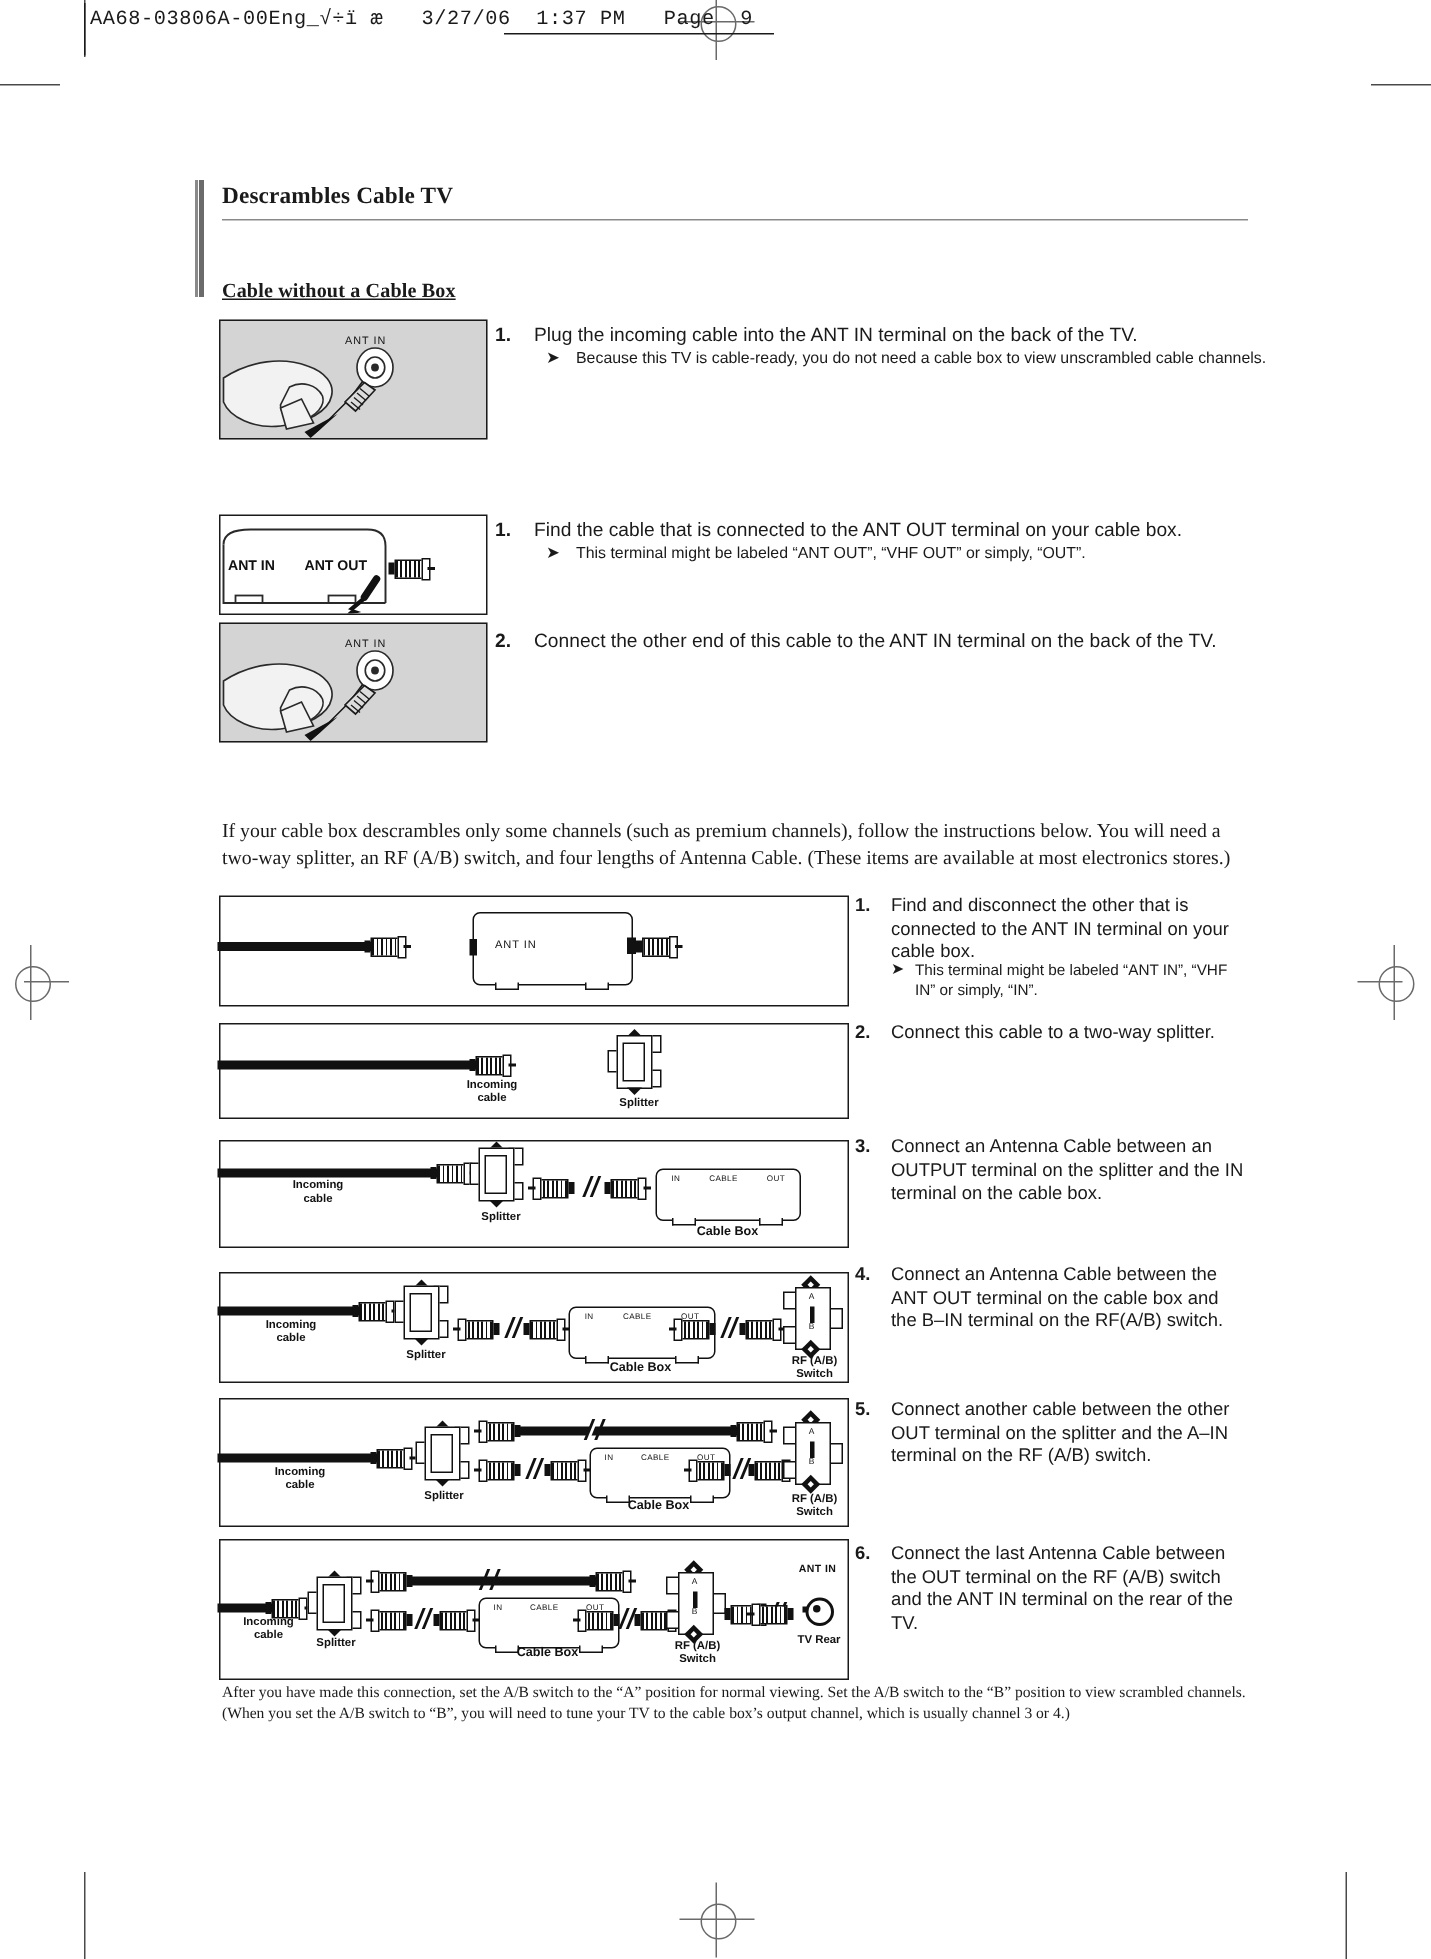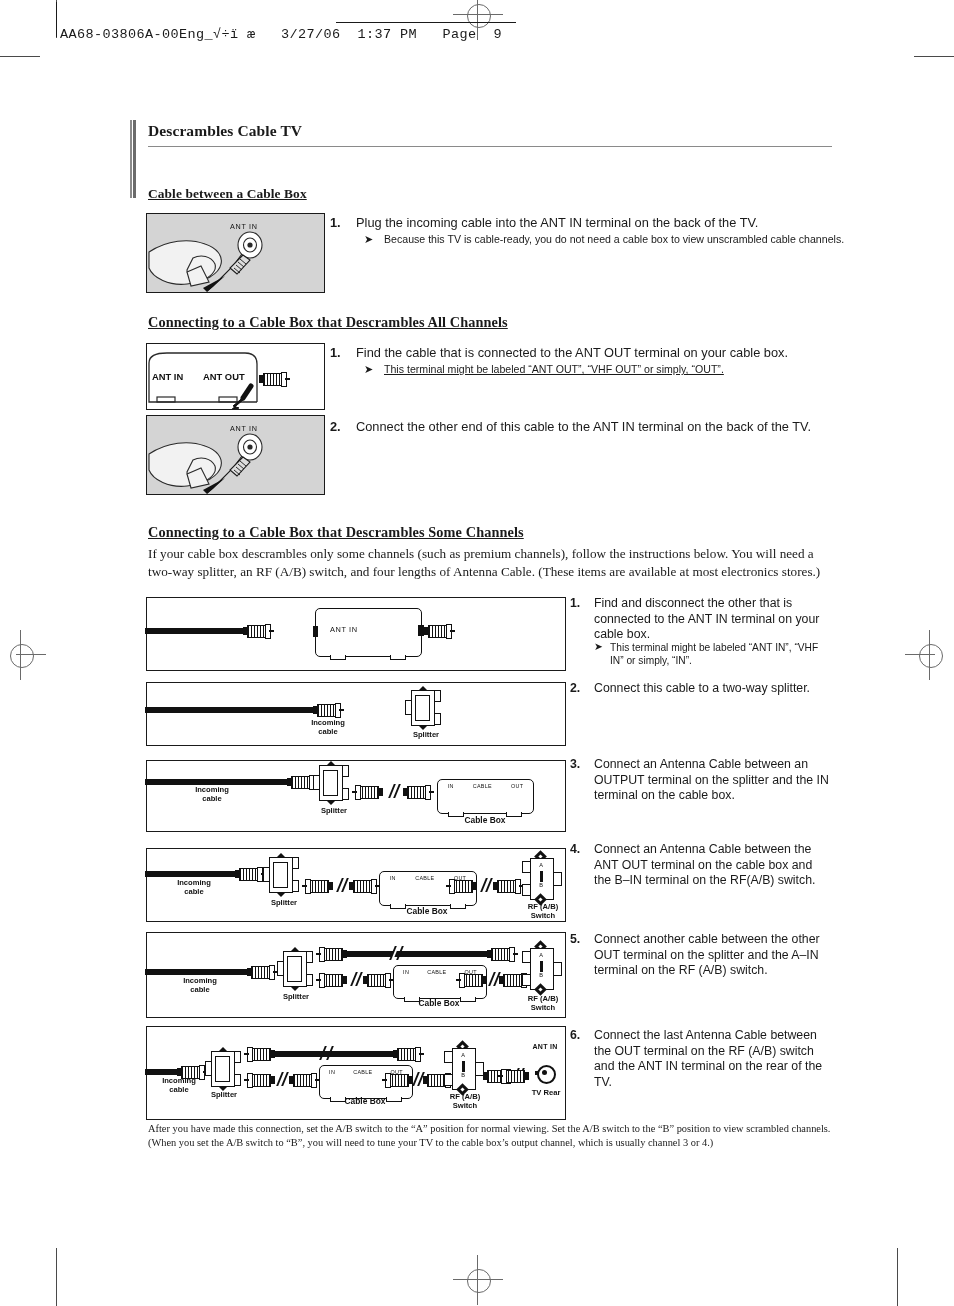--- a/index.html
+++ b/index.html
@@ -11,21 +11,21 @@
   .reg{position:absolute;}
   .reg .circ{position:absolute;border:1px solid #6a6a6a;border-radius:50%;
              width:22px;height:22px;left:14px;top:14px;background:transparent;}
   .reg .vl{position:absolute;width:1px;height:50px;background:#6a6a6a;left:24px;top:0;}
   .reg .hl{position:absolute;height:1px;width:50px;background:#6a6a6a;top:24px;left:0;}
   .reg.half-l .hl{width:30px;left:0;}
   .reg.half-r .hl{width:30px;left:20px;}
 
   
   .slug{position:absolute;left:60px;top:6px;font-family:"Liberation Mono",monospace;
-        font-size:13.5px;letter-spacing:.4px;color:#1a1a1a;white-space:pre;margin-top:21px;}
+        font-size:13.5px;letter-spacing:.4px;color:#1a1a1a;white-space:pre;}
   .slug-rule-v{position:absolute;left:56px;top:2px;width:1.4px;height:35px;background:#1a1a1a;}
   .slug-rule-h{position:absolute;left:336px;top:22px;width:180px;height:1.2px;background:#1a1a1a;}
 
   
   .page{position:absolute;left:0;top:0;width:954px;height:1306px;}
 
   
   .titlebar{position:absolute;left:130px;top:120px;width:8px;height:78px;
             background:linear-gradient(to right,#8a8a8a 0,#8a8a8a 2px,#ffffff 2px,#ffffff 3px,#6b6b6b 3px,#6b6b6b 6px,#ffffff 6px,#ffffff 8px);}
 
@@ -165,21 +165,21 @@
   </div>
 
   <div class="slug-rule-v"></div>
   <div class="slug-rule-h"></div>
   <div class="slug">AA68-03806A-00Eng_√÷ï æ   3/27/06  1:37 PM   Page  9</div>
 
   <div class="titlebar"></div>
   <h1 class="sec-title">Descrambles Cable TV</h1>
   <div class="title-rule"></div>
 
-  <div class="subhead" style="left:148px;top:186px;">Cable between a Cable Box</div>
+  <div class="subhead" style="left:148px;top:186px;">Cable without a Cable Box</div>
 
   <div class="photo" style="left:146px;top:213px;width:177px;height:78px;">
     <div class="ant-lbl" style="left:83px;top:8px;">ANT IN</div>
     <div class="hand" style="left:0;top:0;">
       <svg width="177" height="78" viewBox="0 0 177 78">
         <g fill="#f2f2f2" stroke="#2a2a2a" stroke-width="1.1">
           <path d="M2 38 C 20 26, 42 24, 58 30 C 70 34, 76 42, 74 50 C 72 60, 58 68, 40 70 C 22 72, 6 64, 2 54 Z"></path>
           <path d="M46 44 C 54 40, 64 42, 68 50 C 70 56, 64 64, 54 66 C 46 67, 40 62, 40 56 Z"></path>
           <path d="M40 58 L 54 52 L 62 68 L 44 72 Z"></path>
         </g>
@@ -205,21 +205,20 @@
 
   <div class="step" style="left:330px;top:215px;width:510px;">
     <span class="num">1.</span>
     <span class="txt" style="width:480px;">Plug the incoming cable into the ANT IN terminal on the back of the TV.</span>
   </div>
   <div class="note" style="left:364px;top:233px;width:480px;">
     <span class="arrowglyph">➤</span>
     <span class="ntxt" style="width:462px;display:inline-block;">Because this TV is cable-ready, you do not need a cable box to view unscrambled cable channels.</span>
   </div>
 
-  <div class="subhead big" style="left:148px;top:314px;">Connecting to a Cable Box that Descrambles All Channels</div>
 
   <div class="photo" style="left:146px;top:343px;width:177px;height:65px;background:#ffffff;">
     <svg width="177" height="65" viewBox="0 0 177 65">
       <path d="M2 19 C 2 12, 8 9, 20 9 L 98 9 C 106 9, 110 13, 110 20 L 110 58" fill="none" stroke="#2a2a2a" stroke-width="1.3"></path>
       <path d="M2 19 L 2 58 L 110 58" fill="none" stroke="#2a2a2a" stroke-width="1.3"></path>
       <rect x="10" y="53" width="18" height="5" fill="none" stroke="#2a2a2a" stroke-width="1.2"></rect>
       <rect x="72" y="53" width="18" height="5" fill="none" stroke="#2a2a2a" stroke-width="1.2"></rect>
       <path d="M100 50 L 86 62 L 92 64 L 84 66 L 96 56 Z" fill="#111" stroke="#111" stroke-width="1"></path>
       <path d="M104 42 L 96 54" stroke="#111" stroke-width="5" stroke-linecap="round"></path>
     </svg>
@@ -232,21 +231,21 @@
       <div class="pin"></div>
     </div>
   </div>
 
   <div class="step" style="left:330px;top:345px;width:510px;">
     <span class="num">1.</span>
     <span class="txt" style="width:490px;">Find the cable that is connected to the ANT OUT terminal on your cable box.</span>
   </div>
   <div class="note" style="left:364px;top:363px;width:480px;">
     <span class="arrowglyph">➤</span>
-    <span class="ntxt" style="width:462px;display:inline-block;text-decoration:underline;">This terminal might be labeled “ANT OUT”, “VHF OUT” or simply, “OUT”.</span>
+    <span class="ntxt" style="width:462px;display:inline-block;">This terminal might be labeled “ANT OUT”, “VHF OUT” or simply, “OUT”.</span>
   </div>
 
   <div class="photo" style="left:146px;top:415px;width:177px;height:78px;">
     <div class="ant-lbl" style="left:83px;top:8px;">ANT IN</div>
     <div class="hand" style="left:0;top:0;">
       <svg width="177" height="78" viewBox="0 0 177 78">
         <g fill="#f2f2f2" stroke="#2a2a2a" stroke-width="1.1">
           <path d="M2 38 C 20 26, 42 24, 58 30 C 70 34, 76 42, 74 50 C 72 60, 58 68, 40 70 C 22 72, 6 64, 2 54 Z"></path>
           <path d="M46 44 C 54 40, 64 42, 68 50 C 70 56, 64 64, 54 66 C 46 67, 40 62, 40 56 Z"></path>
           <path d="M40 58 L 54 52 L 62 68 L 44 72 Z"></path>
@@ -269,21 +268,20 @@
         <path d="M78 62 L 60 78 L 56 74 Z" fill="#111"></path>
       </svg>
     </div>
   </div>
 
   <div class="step" style="left:330px;top:419px;width:510px;">
     <span class="num">2.</span>
     <span class="txt" style="width:490px;">Connect the other end of this cable to the ANT IN terminal on the back of the TV.</span>
   </div>
 
-  <div class="subhead big" style="left:148px;top:524px;">Connecting to a Cable Box that Descrambles Some Channels</div>
   <div style="position:absolute;left:148px;top:545px;width:686px;font-size:13.2px;line-height:1.36;">If your cable box descrambles only some channels (such as premium channels), follow the instructions below. You will need a two-way splitter, an RF (A/B) switch, and four lengths of Antenna Cable. (These items are available at most electronics stores.)</div>
 
   <div class="panel" style="left:146px;top:597px;width:418px;height:72px;">
     <div class="coax" style="left:-2px;top:30px;width:108px;height:6px;"></div>
     <div class="conn" style="left:96px;top:26px;">
       <div class="collar"></div>
       <div class="body"></div>
       <div class="ring"></div>
       <div class="pin"></div>
     </div>

